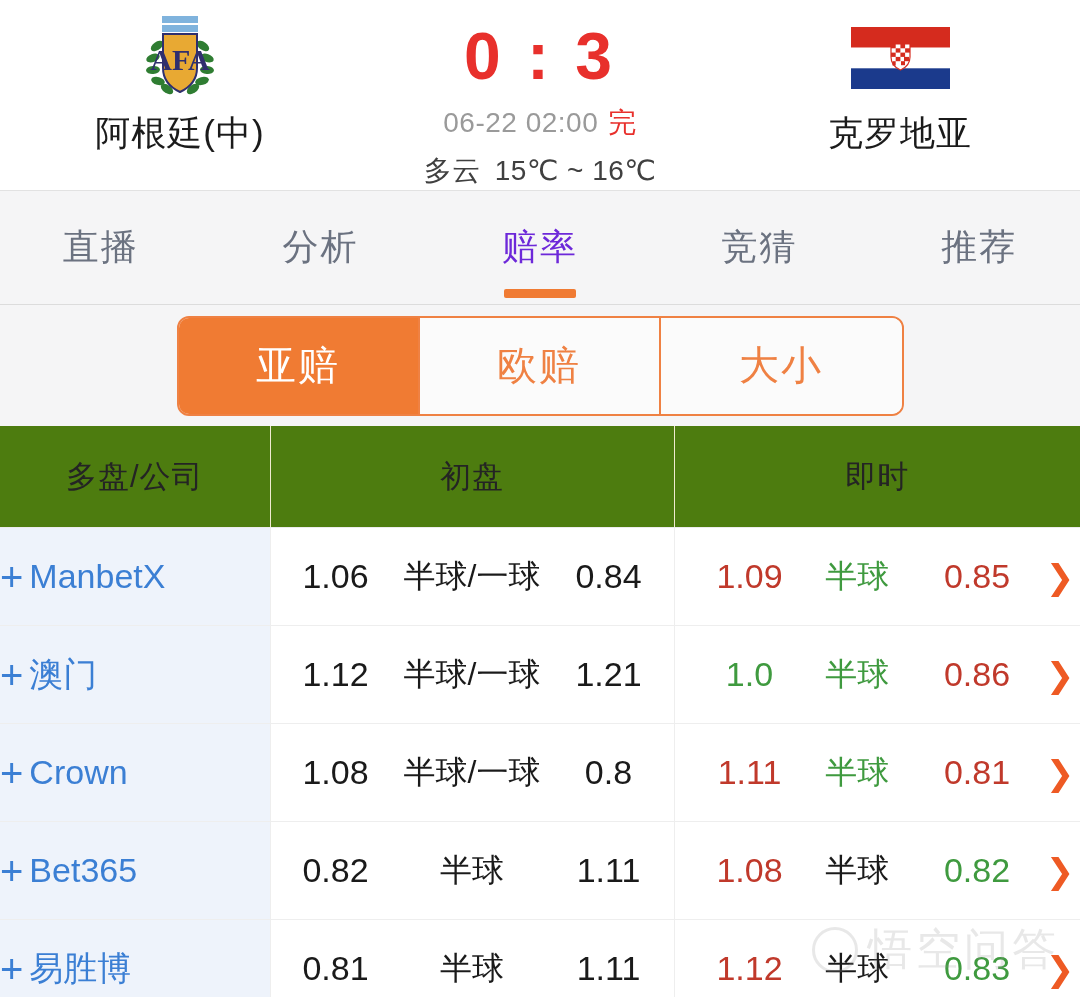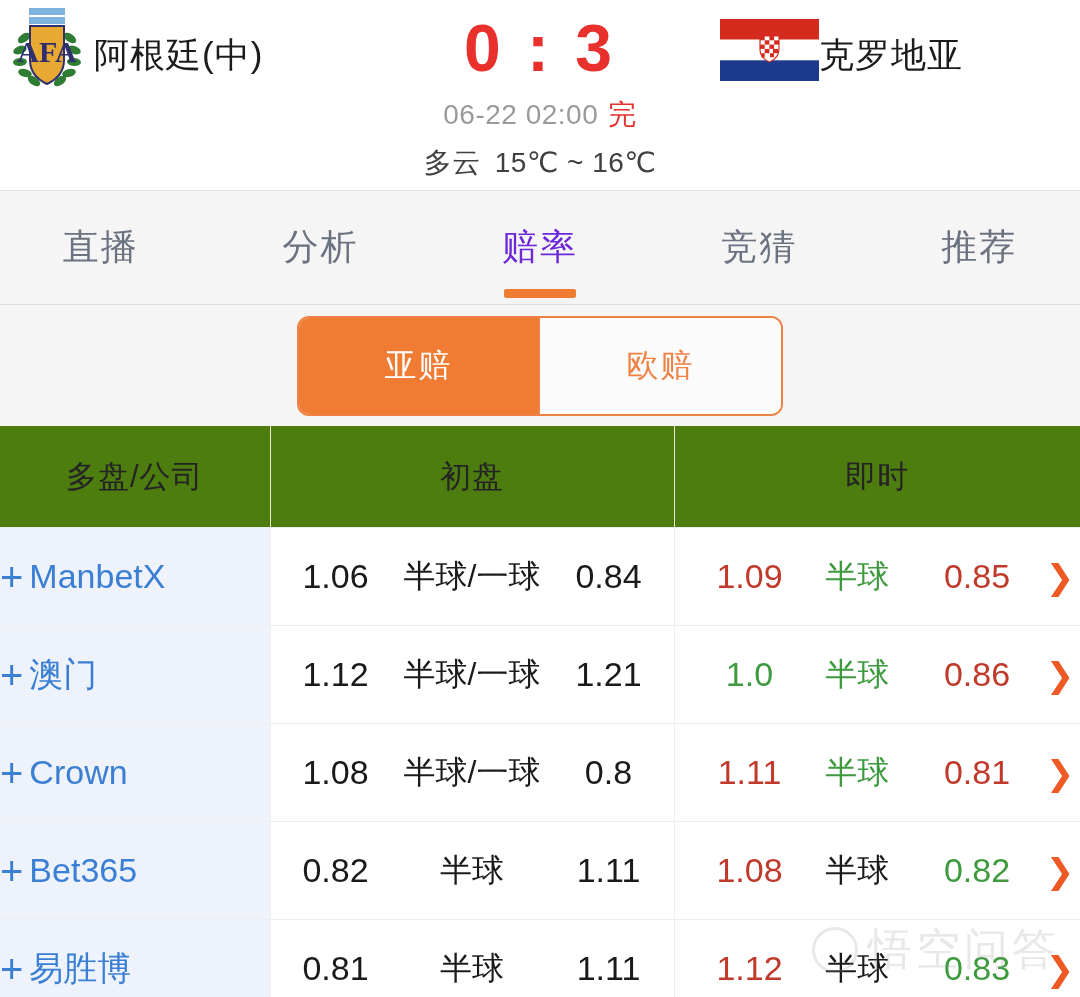--- a/index.html
+++ b/index.html
@@ -19,23 +19,23 @@
   .match-header {
     position: relative;
     height: 190px;
     background: #ffffff;
     display: flex;
     align-items: flex-start;
   }
   .team-block {
     width: 360px;
     display: flex;
-    flex-direction: row;
-    align-items: center;
-    padding-top: 8px;
+    flex-direction: column;
+    align-items: center;
+    padding-top: 16px;
   }
   .crest-wrap {
     height: 84px;
     display: flex;
     align-items: center;
     justify-content: center;
   }
   .team-name {
     font-size: 35px;
     color: #1b1b1b;
@@ -47,21 +47,21 @@
   
   .afa-crest { display:block; }
   
   .hr-flag { display:block; }
 
   .center-block {
     width: 360px;
     display: flex;
     flex-direction: column;
     align-items: center;
-    padding-top: 12px;
+    padding-top: 20px;
   }
   .score {
     font-size: 66px;
     font-weight: bold;
     color: #e8302c;
     line-height: 72px;
     letter-spacing: 4px;
   }
   .meta-line {
     margin-top: 12px;
@@ -133,21 +133,21 @@
     border: 2px solid #ef8143;
     border-radius: 12px;
     overflow: hidden;
     height: 96px;
   }
   .seg {
     width: 241px;
     display: flex;
     align-items: center;
     justify-content: center;
-    font-size: 32px;
+    font-size: 40px;
     color: #ef8143;
     background: #fbfbfb;
     border-right: 2px solid #ef8143;
     box-sizing: border-box;
     cursor: pointer;
     letter-spacing: 2px;
   }
   .seg:last-child { border-right: none; }
   .seg.active {
     background: #f07b33;
@@ -349,20 +349,23 @@
   </div>
 
   <div class="subtab-wrap">
     <div class="segmented">
       <div class="seg active">
           <span>亚赔</span>
         </div>
       <div class="seg">
           <span>欧赔</span>
         </div>
+      <div class="seg">
+          <span>大小</span>
+        </div>
     </div>
   </div>
 
   <table class="odds-table">
     <colgroup>
       <col class="col-co">
       <col class="col-open">
       <col class="col-live">
     </colgroup>
     <thead>

